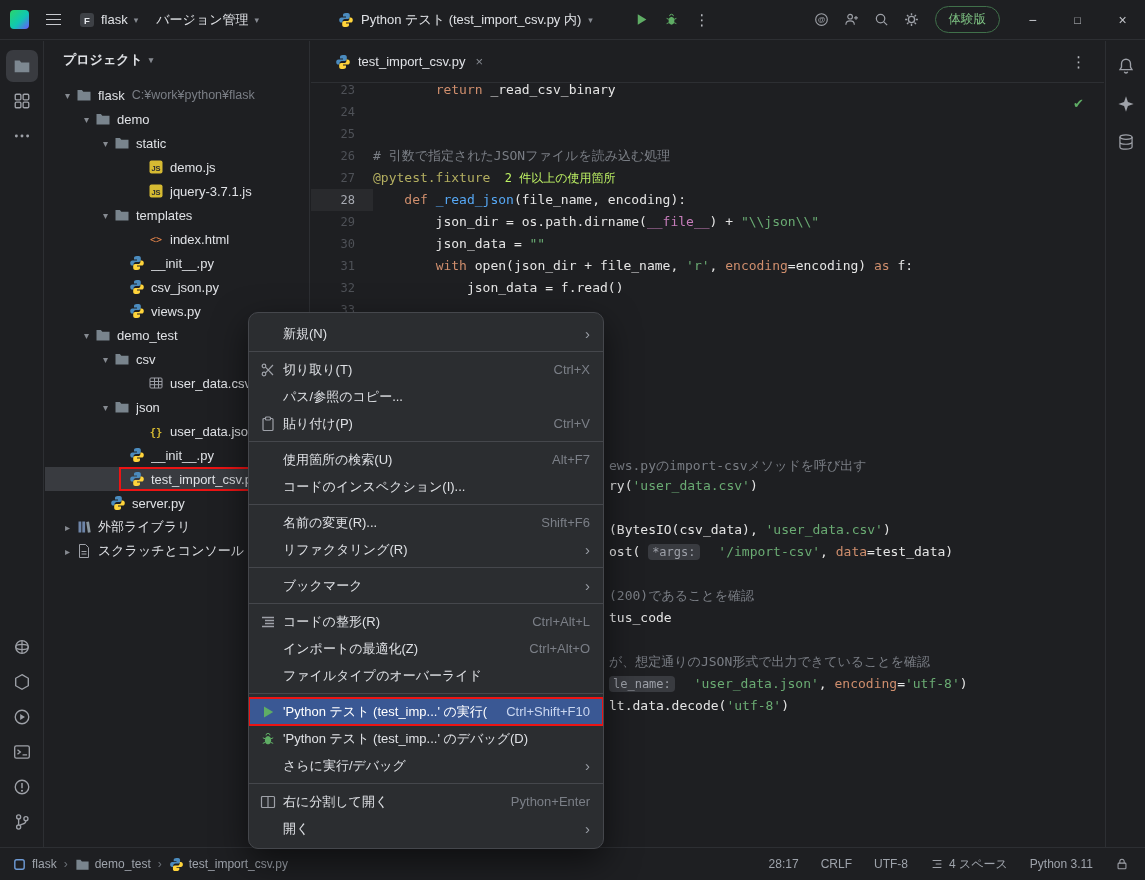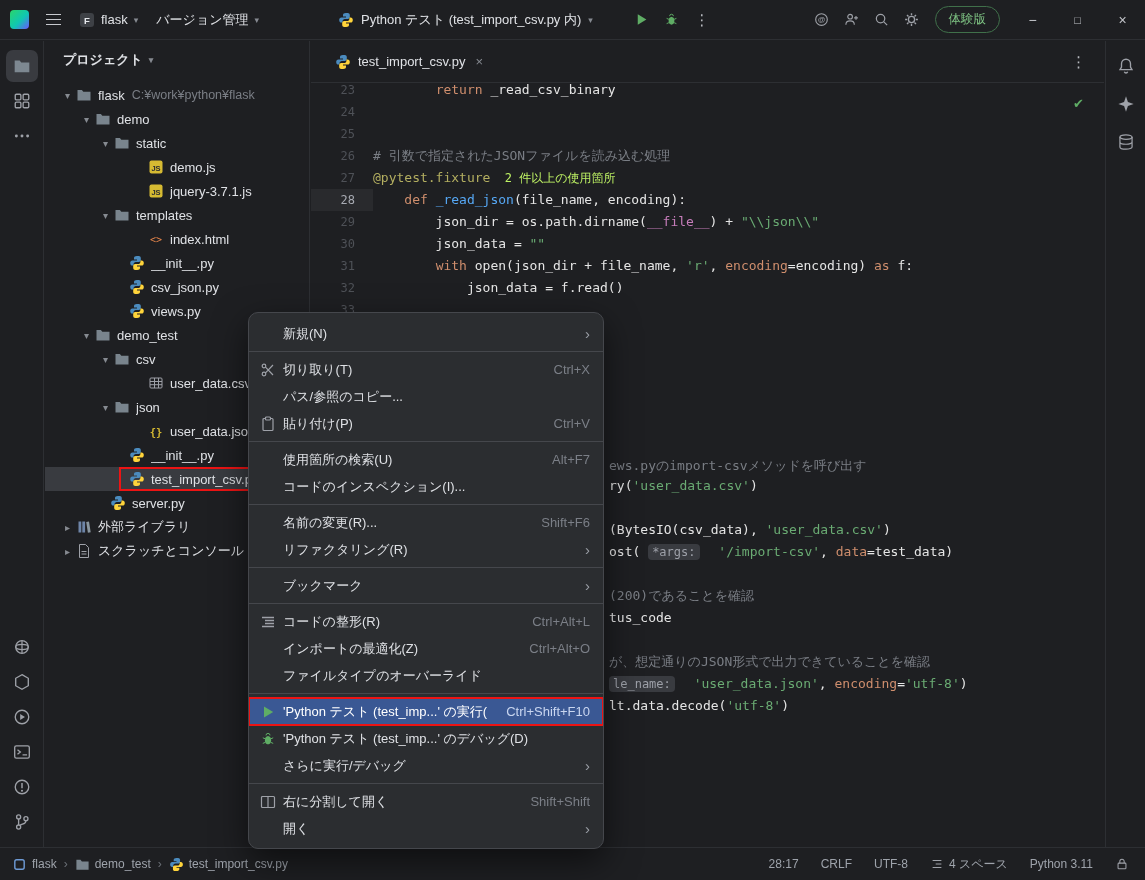--- a/index.html
+++ b/index.html
@@ -778,21 +778,21 @@
       </div>
       <div class="msep"></div>
       <div class="mitem">
         <span class="micon">
           <svg viewBox="0 0 16 16">
             <rect x="1.5" y="2.5" width="13" height="11" rx="1" fill="none" stroke="#9ea1a8" stroke-width="1.2"></rect>
             <path d="M8 2.5v11" stroke="#9ea1a8" stroke-width="1.2"></path>
           </svg>
         </span>
         <span class="mlabel">右に分割して開く</span>
-        <span class="mshort">Shift+Shift</span>
+        <span class="mshort">Python+Enter</span>
       </div>
       <div class="mitem">
         <span class="micon"></span>
         <span class="mlabel">開く</span>
         <span class="marrow">›</span>
       </div>
     </nav>
 </div>
 
 </body></html>

